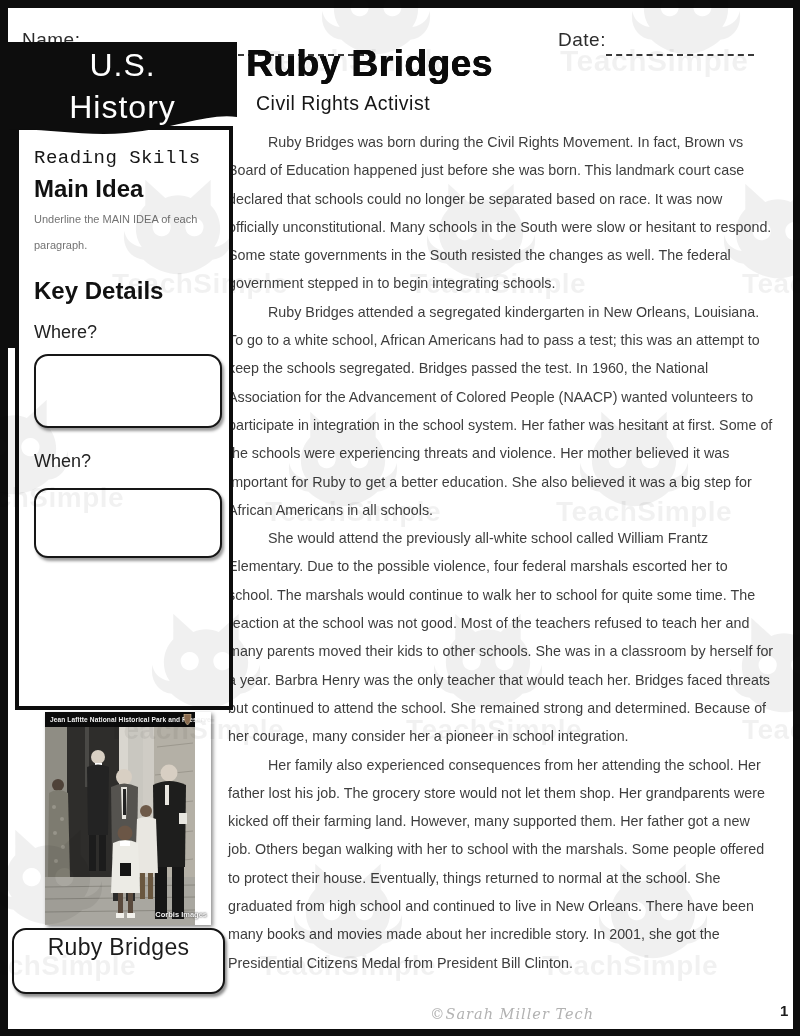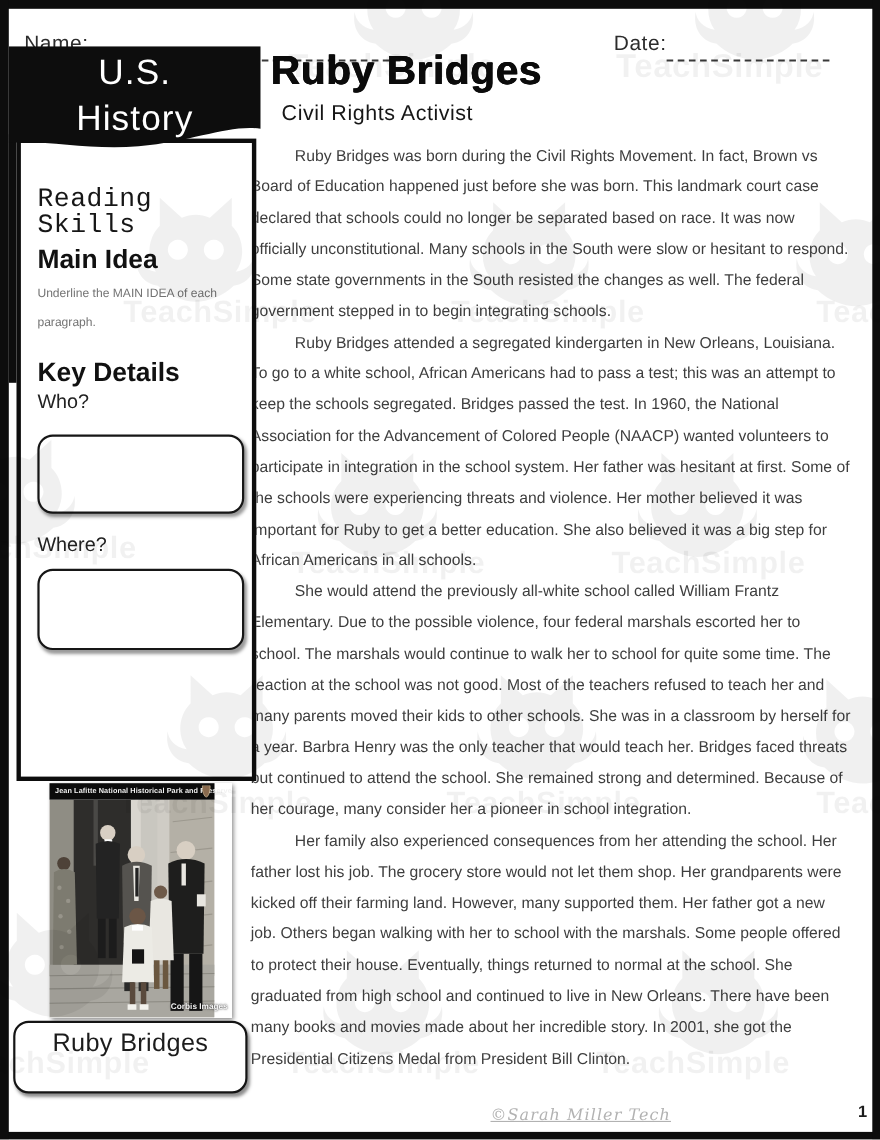--- a/index.html
+++ b/index.html
@@ -43,21 +43,21 @@
     clip-path:polygon(0 0,100% 50%,0 100%);z-index:3;}
   .arrow1{left:14px;top:144px;}
   .arrow2{left:14px;top:318px;}
 
   
   .sidebar{
     position:absolute;left:15px;top:126px;width:218px;height:584px;
     background:var(--paper);border:4px solid var(--ink);box-sizing:border-box;z-index:4;
     padding:16px 10px 0 15px;color:#1b1b1b;
   }
-  .rs-title{font-family:"Liberation Mono","DejaVu Sans Mono",monospace;font-size:24px;line-height:24px;letter-spacing:.5px;color:#161616;margin-top:24px;}
+  .rs-title{font-family:"Liberation Mono","DejaVu Sans Mono",monospace;font-size:19px;line-height:24px;letter-spacing:.5px;color:#161616;}
   .mi-title,.kd-title{font-size:24px;line-height:26px;font-weight:bold;color:#111;margin-top:6px;}
   .instructions{font-size:11px;line-height:26px;margin-top:4px;width:178px;color:#737373;}
   .kd-title{margin-top:20px;}
   .q-label{font-size:18px;line-height:24px;color:#222;}
   .q0 .q-label{margin-top:1px;}
   .q1 .q-label{margin-top:16px;}
   .q2 .q-label{margin-top:21px;}
   .answer-box{
     width:184px;height:66px;border:2.5px solid #161616;border-radius:14px;background:#fff;
     box-shadow:2px 3px 3px rgba(0,0,0,.40);
@@ -97,22 +97,22 @@
   }
   .article-subtitle{position:absolute;left:256px;top:92px;font-size:19.5px;color:#161616;letter-spacing:.5px;z-index:2;}
   .article-body{
     position:absolute;left:228px;top:128px;width:548px;z-index:2;
     font-size:14.3px;line-height:28.3px;color:var(--body);
   }
   .article-body p{margin:0;text-indent:40px;}
 
   
   .footer-credit{
-    position:absolute;left:430px;top:1006px;width:180px;text-align:right;z-index:6;
-    font-family:"DejaVu Serif",serif;font-style:italic;font-size:14.5px;color:#b2b2b2;letter-spacing:1px;text-decoration:underline;
+    position:absolute;left:430px;top:1006px;width:180px;text-align:left;z-index:6;
+    font-family:"DejaVu Serif",serif;font-style:italic;font-size:14.5px;color:#b2b2b2;letter-spacing:1px;
   }
   .page-num{position:absolute;left:780px;top:1002px;font-size:15px;font-weight:bold;color:#1c1c1c;z-index:6;}
 
   
   .wm-layer{position:absolute;left:0;top:0;width:800px;height:804px;z-index:9;pointer-events:none;}
   .wm-owl{position:absolute;width:112px;height:100px;opacity:.055;fill:#000;}
   .wm-text{
     position:absolute;font-size:28px;font-weight:bold;color:rgba(0,0,0,.055);
     letter-spacing:.5px;white-space:nowrap;
   }
@@ -147,26 +147,26 @@
   <div class="ribbon"></div>
   <div class="ribbon-arrow arrow1"></div>
   <div class="ribbon-arrow arrow2"></div>
 
   <div class="sidebar">
     <div class="rs-title">Reading Skills</div>
     <div class="mi-title">Main Idea</div>
     <div class="instructions">Underline the MAIN IDEA of each paragraph.</div>
     <div class="kd-title">Key Details</div>
 
-    <div class="q0">
-      <div class="q-label">Who?</div>
+    <div class="q1">
+      <div class="q-label">Where?</div>
       <div class="answer-box"></div>
     </div>
-    <div class="q1">
-      <div class="q-label">Where?</div>
+    <div class="q2">
+      <div class="q-label">When?</div>
       <div class="answer-box"></div>
     </div>
   </div>
 
   <div class="photo-card">
     <div class="photo-banner">
       <span>Jean Lafitte National Historical Park and Preserve</span>
       <svg class="nps-icon" width="9" height="11" viewBox="0 0 9 11">
         <path d="M1,0 H8 C8,4 8,8 4.5,11 C1,8 1,4 1,0 Z" fill="#8a6b4f" stroke="#d9c9a8" stroke-width="0.6"></path>
       </svg>

